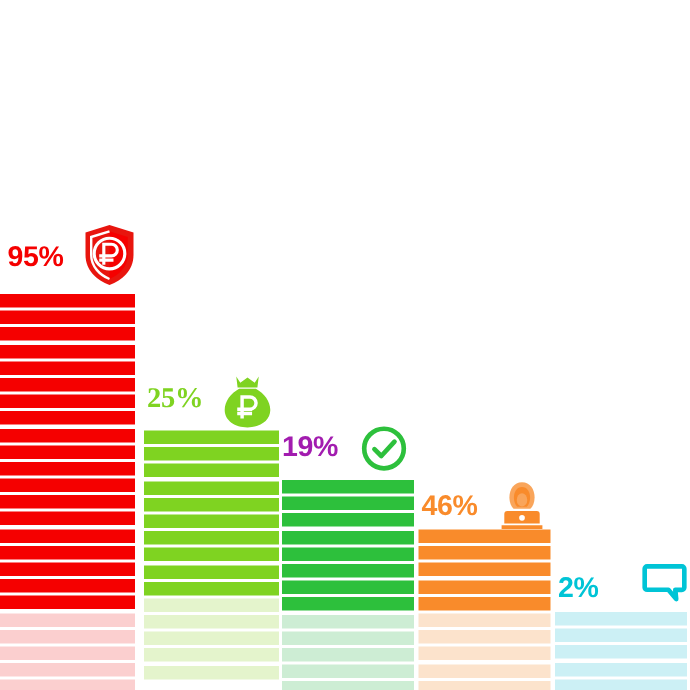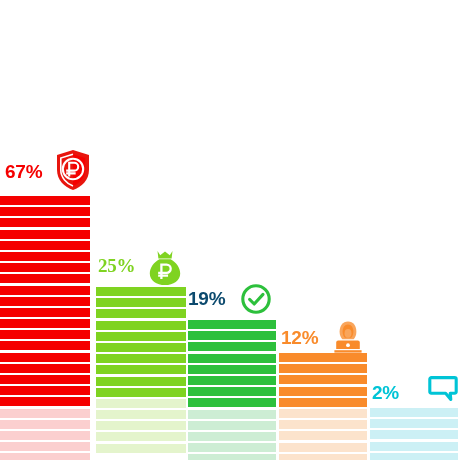--- a/index.html
+++ b/index.html
@@ -37,21 +37,21 @@
     line-height:0;
   }
   .icon svg{display:block;}
 </style>
 </head>
 <body>
 
 <div id="stage">
 
   <div class="bar-col" id="col0" style="left:0px;width:90px;">
-    <div class="pct" id="pct0" style="left: 5px; top: 162px; color: rgb(245, 0, 0);">67%</div>
+    <div class="pct" id="pct0" style="left: 5px; top: 162px; color: rgb(245, 0, 0);">95%</div>
     <div class="icon" id="ico0" style="left:54px;top:148px;">
       <svg width="38" height="44" viewBox="0 0 38 44">
         <path d="M19 2 L35 7 V22 C35 32 27.5 39 19 42 C10.5 39 3 32 3 22 V7 Z" fill="#E8150E"></path>
         <path d="M19 6.2 L31.2 10 V22 C31.2 29.7 25.4 35.4 19 38 C19 38 19 6.2 19 6.2 Z" fill="#F50000"></path>
         <path d="M19 6.2 L6.8 10 V22 C6.8 29.7 12.6 35.4 19 38" fill="none" stroke="#ffffff" stroke-width="1.6"></path>
         <circle cx="19" cy="21" r="10.2" fill="none" stroke="#ffffff" stroke-width="2.1"></circle>
         <path d="M15.2 14.8 h5.1 a3.9 3.9 0 0 1 0 7.8 h-5.1 M15.2 14.8 v12.6 M13.2 22.6 h7.4 M13.2 25.4 h7.4" fill="none" stroke="#ffffff" stroke-width="2.1" stroke-linecap="square"></path>
       </svg>
     </div>
     <div class="bar" id="bar0" style="top: 196px; height: 264px;">
@@ -104,21 +104,21 @@
         <div class="stripe" style="height: 9px; margin-bottom: 2.2px; background: rgb(127, 211, 33);"></div>
         <div class="stripe" style="height: 9px; margin-bottom: 2.2px; background: rgb(228, 244, 204);"></div>
         <div class="stripe" style="height: 9px; margin-bottom: 2.2px; background: rgb(228, 244, 204);"></div>
         <div class="stripe" style="height: 9px; margin-bottom: 2.2px; background: rgb(228, 244, 204);"></div>
         <div class="stripe" style="height: 9px; margin-bottom: 2.2px; background: rgb(228, 244, 204);"></div>
         <div class="stripe" style="height: 9px; margin-bottom: 2.2px; background: rgb(228, 244, 204);"></div>
       </div>
   </div>
 
   <div class="bar-col" id="col2" style="left:188px;width:88px;">
-    <div class="pct" id="pct2" style="left: 0px; top: 289px; color: #0c4a6e;">19%</div>
+    <div class="pct" id="pct2" style="left: 0px; top: 289px; color: #a21caf;">19%</div>
     <div class="icon" id="ico2" style="left:52px;top:283px;">
       <svg width="32" height="32" viewBox="0 0 32 32">
         <circle cx="16" cy="16" r="13.2" fill="none" stroke="#2DC03C" stroke-width="3.1"></circle>
         <path d="M9.6 16.4 L14.2 21 L23 11.4" fill="none" stroke="#2DC03C" stroke-width="3.1" stroke-linecap="round" stroke-linejoin="round"></path>
       </svg>
     </div>
     <div class="bar" id="bar2" style="top: 320px; height: 140px;">
         <div class="stripe" style="height: 9px; margin-bottom: 2.2px; background: rgb(45, 192, 60);"></div>
         <div class="stripe" style="height: 9px; margin-bottom: 2.2px; background: rgb(45, 192, 60);"></div>
         <div class="stripe" style="height: 9px; margin-bottom: 2.2px; background: rgb(45, 192, 60);"></div>
@@ -129,21 +129,21 @@
         <div class="stripe" style="height: 9px; margin-bottom: 2.2px; background: rgb(45, 192, 60);"></div>
         <div class="stripe" style="height: 9px; margin-bottom: 2.2px; background: rgb(205, 237, 212);"></div>
         <div class="stripe" style="height: 9px; margin-bottom: 2.2px; background: rgb(205, 237, 212);"></div>
         <div class="stripe" style="height: 9px; margin-bottom: 2.2px; background: rgb(205, 237, 212);"></div>
         <div class="stripe" style="height: 9px; margin-bottom: 2.2px; background: rgb(205, 237, 212);"></div>
         <div class="stripe" style="height: 9px; margin-bottom: 2.2px; background: rgb(205, 237, 212);"></div>
       </div>
   </div>
 
   <div class="bar-col" id="col3" style="left:279px;width:88px;">
-    <div class="pct" id="pct3" style="left: 2px; top: 328px; color: rgb(249, 139, 43);">12%</div>
+    <div class="pct" id="pct3" style="left: 2px; top: 328px; color: rgb(249, 139, 43);">46%</div>
     <div class="icon" id="ico3" style="left:52px;top:320px;">
       <svg width="34" height="34" viewBox="0 0 34 34">
         <path d="M17 1.5 C11.6 1.5 8.6 6.2 8.6 11.8 C8.6 15.2 10 17.8 11.4 19.2 h11.2 C24 17.8 25.4 15.2 25.4 11.8 C25.4 6.2 22.4 1.5 17 1.5 Z" fill="#F9A55B"></path>
         <path d="M17 4.6 C13.6 4.6 11.6 7.8 11.6 11.8 C11.6 14.4 12.6 16.6 13.8 17.8 h6.4 C21.4 16.6 22.4 14.4 22.4 11.8 C22.4 7.8 20.4 4.6 17 4.6 Z" fill="#F98B2B"></path>
         <ellipse cx="17" cy="13.3" rx="3.5" ry="4.4" fill="#F9A55B"></ellipse>
         <path d="M7.2 20.6 h19.6 a2 2 0 0 1 2 2 v6.4 h-23.6 v-6.4 a2 2 0 0 1 2 -2 Z" fill="#F98B2B"></path>
         <circle cx="17" cy="25.2" r="1.9" fill="#ffffff"></circle>
         <path d="M3.4 30.2 h27.2 v2.4 h-27.2 Z" fill="#F98B2B"></path>
       </svg>
     </div>

